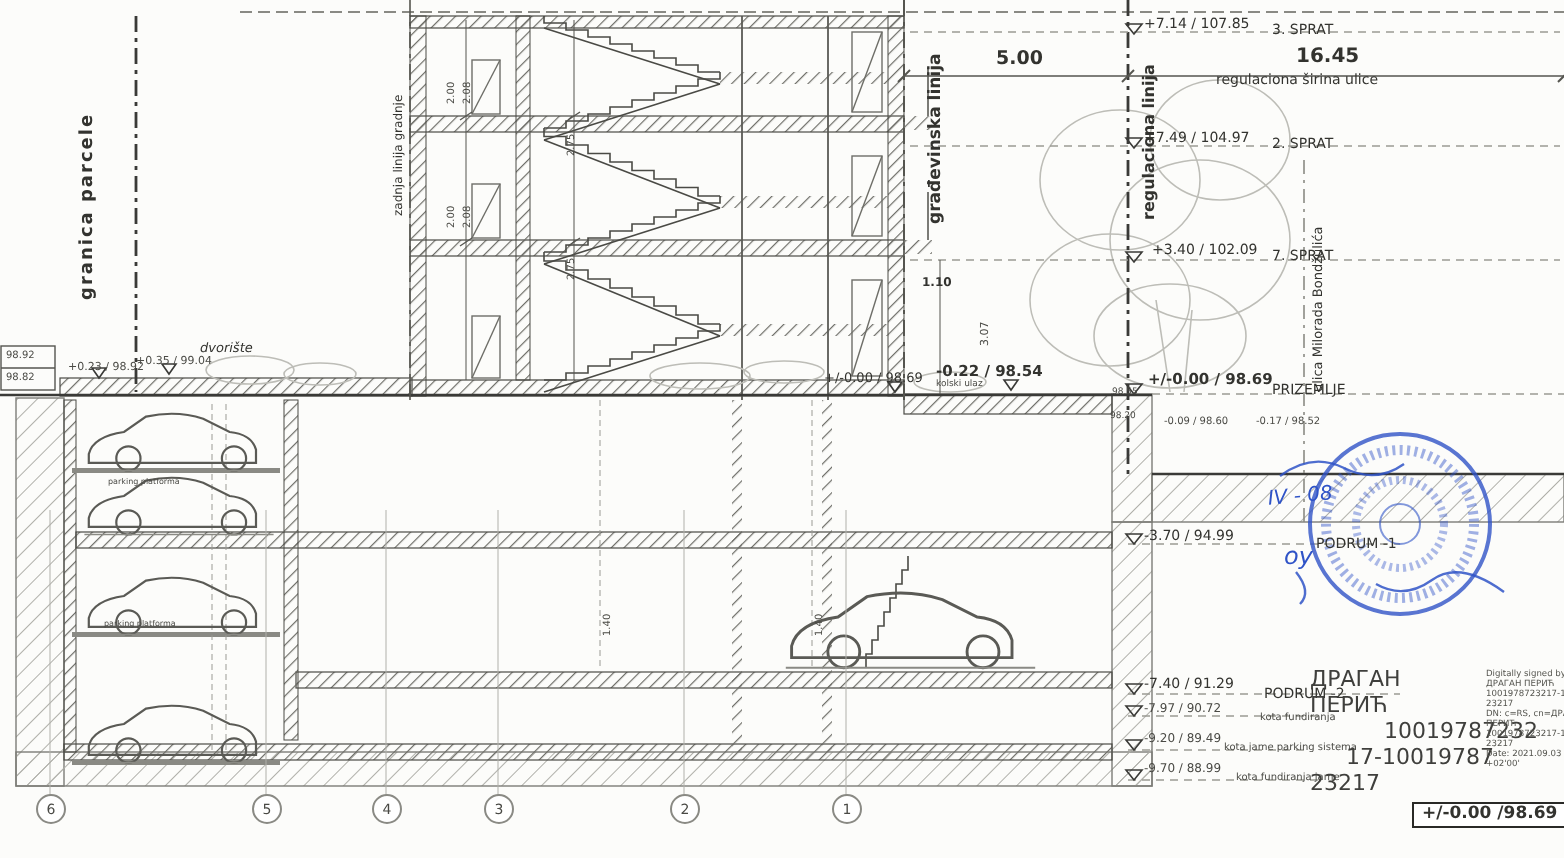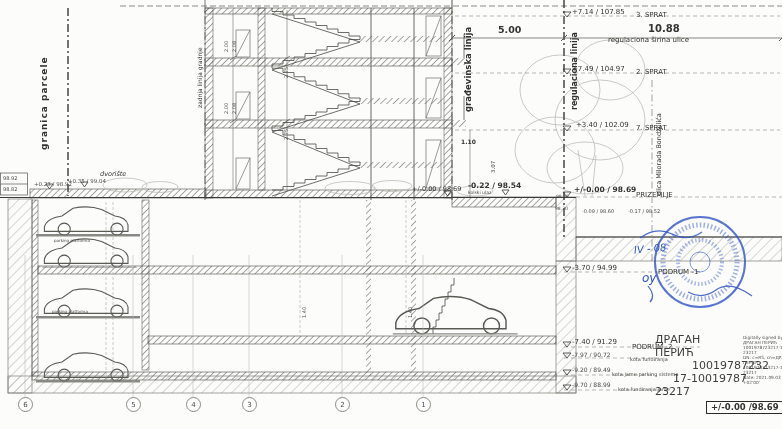--- a/index.html
+++ b/index.html
@@ -214,21 +214,21 @@
   </g>
 </svg>
 
 <div class="lb v b" style="left:40px;top:150px;font-size:9px;letter-spacing:1px">granica parcele</div>
 <div class="lb v" style="left:197px;top:108px;font-size:6px">zadnja linija gradnje</div>
 <div class="lb v b" style="left:464px;top:112px;font-size:8.5px">građevinska linija</div>
 <div class="lb v b" style="left:571px;top:110px;font-size:8px">regulaciona linija</div>
 <div class="lb v" style="left:656px;top:196px;font-size:6.5px">ulica Milorada Bondžulića</div>
 
 <div class="lb b" style="left:498px;top:25px;font-size:9.5px">5.00</div>
-<div class="lb b" style="left:648px;top:24px;font-size:10px">10.88</div>
+<div class="lb b" style="left:648px;top:24px;font-size:10px">16.45</div>
 <div class="lb" style="left:608px;top:37px;font-size:7px">regulaciona širina ulice</div>
 
 <div class="lb" style="left:572px;top:9px;font-size:7px">+7.14 / 107.85</div>
 <div class="lb" style="left:636px;top:12px;font-size:7px">3. SPRAT</div>
 <div class="lb" style="left:572px;top:66px;font-size:7px">+7.49 / 104.97</div>
 <div class="lb" style="left:636px;top:69px;font-size:7px">2. SPRAT</div>
 <div class="lb" style="left:576px;top:122px;font-size:7px">+3.40 / 102.09</div>
 <div class="lb" style="left:636px;top:125px;font-size:7px">7. SPRAT</div>
 <div class="lb b" style="left:574px;top:186px;font-size:7.5px">+/-0.00 / 98.69</div>
 <div class="lb" style="left:636px;top:192px;font-size:7px">PRIZEMLJE</div>

